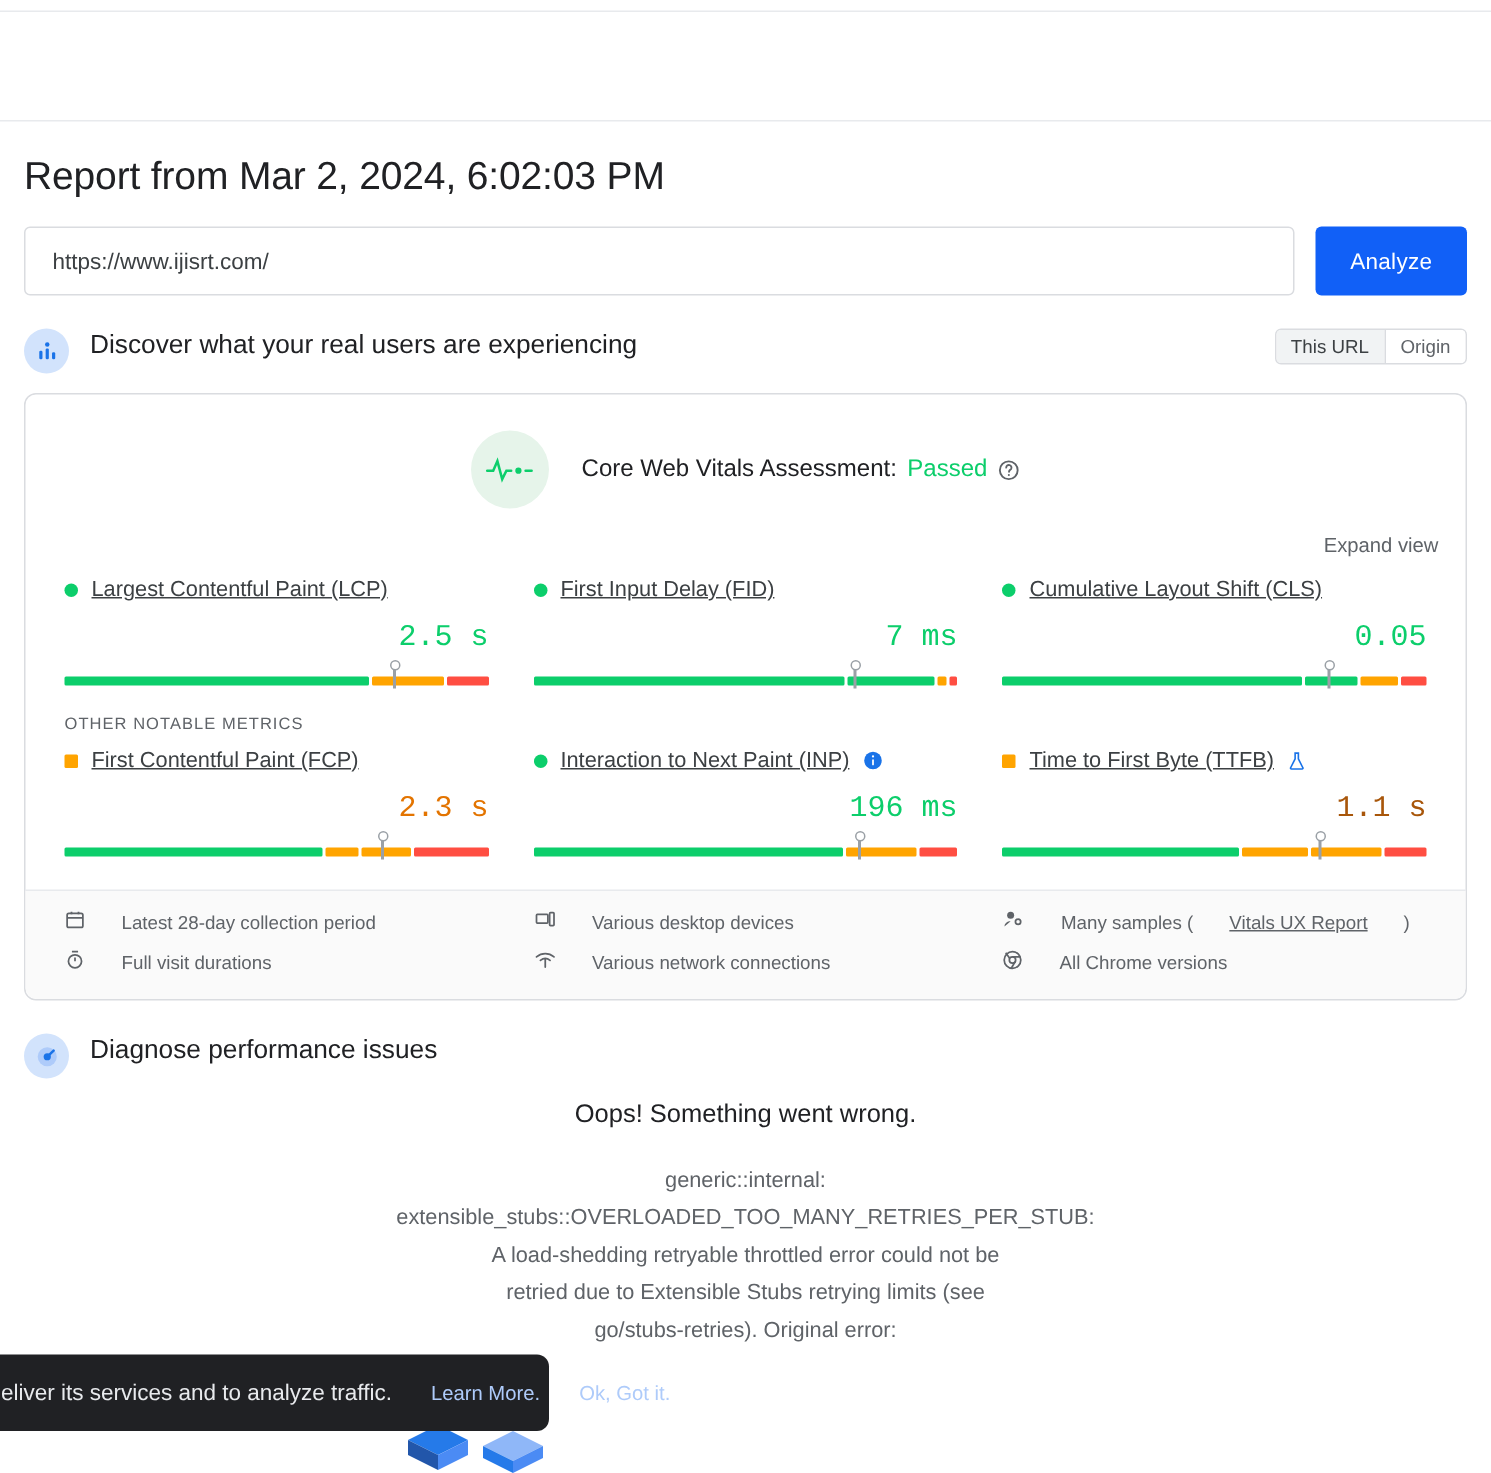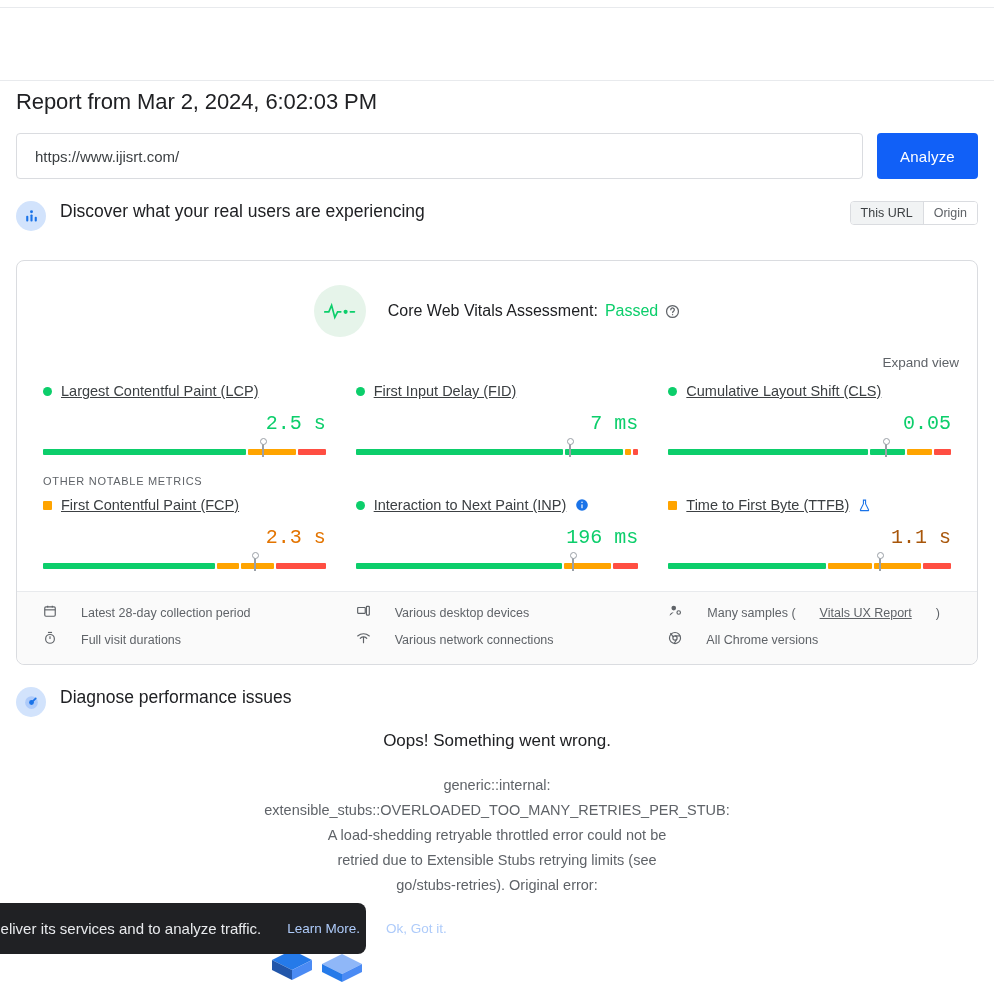--- a/index.html
+++ b/index.html
@@ -24,25 +24,25 @@
     height: 73px;
     border-bottom: 1px solid #e8eaed;
     background: #fff;
   }
 
   
   .page {
     padding: 0 16px;
   }
   .report-title {
-    font-size: 22px;
+    font-size: 26px;
     font-weight: 400;
     letter-spacing: -0.1px;
     color: #202124;
-    margin: 8px 0 0 0;
+    margin: 21px 0 0 0;
     padding-left: 0;
   }
 
   .search-row {
     display: flex;
     align-items: center;
     margin-top: 18px;
     gap: 14px;
   }
   .url-input {
@@ -134,21 +134,21 @@
     cursor: pointer;
     background: #fff;
   }
   .seg.on { background: #f1f3f4; color: #3c4043; }
   .seg + .seg { border-left: 1px solid #dadce0; }
 
   
   .card {
     border: 1px solid #dadce0;
     border-radius: 8px;
-    margin-top: 29px;
+    margin-top: 13px;
     background: #fff;
   }
   .cwv-head {
     display: flex;
     align-items: center;
     justify-content: center;
     gap: 22px;
     padding: 24px 0 10px 0;
   }
   .pulse-circle {

